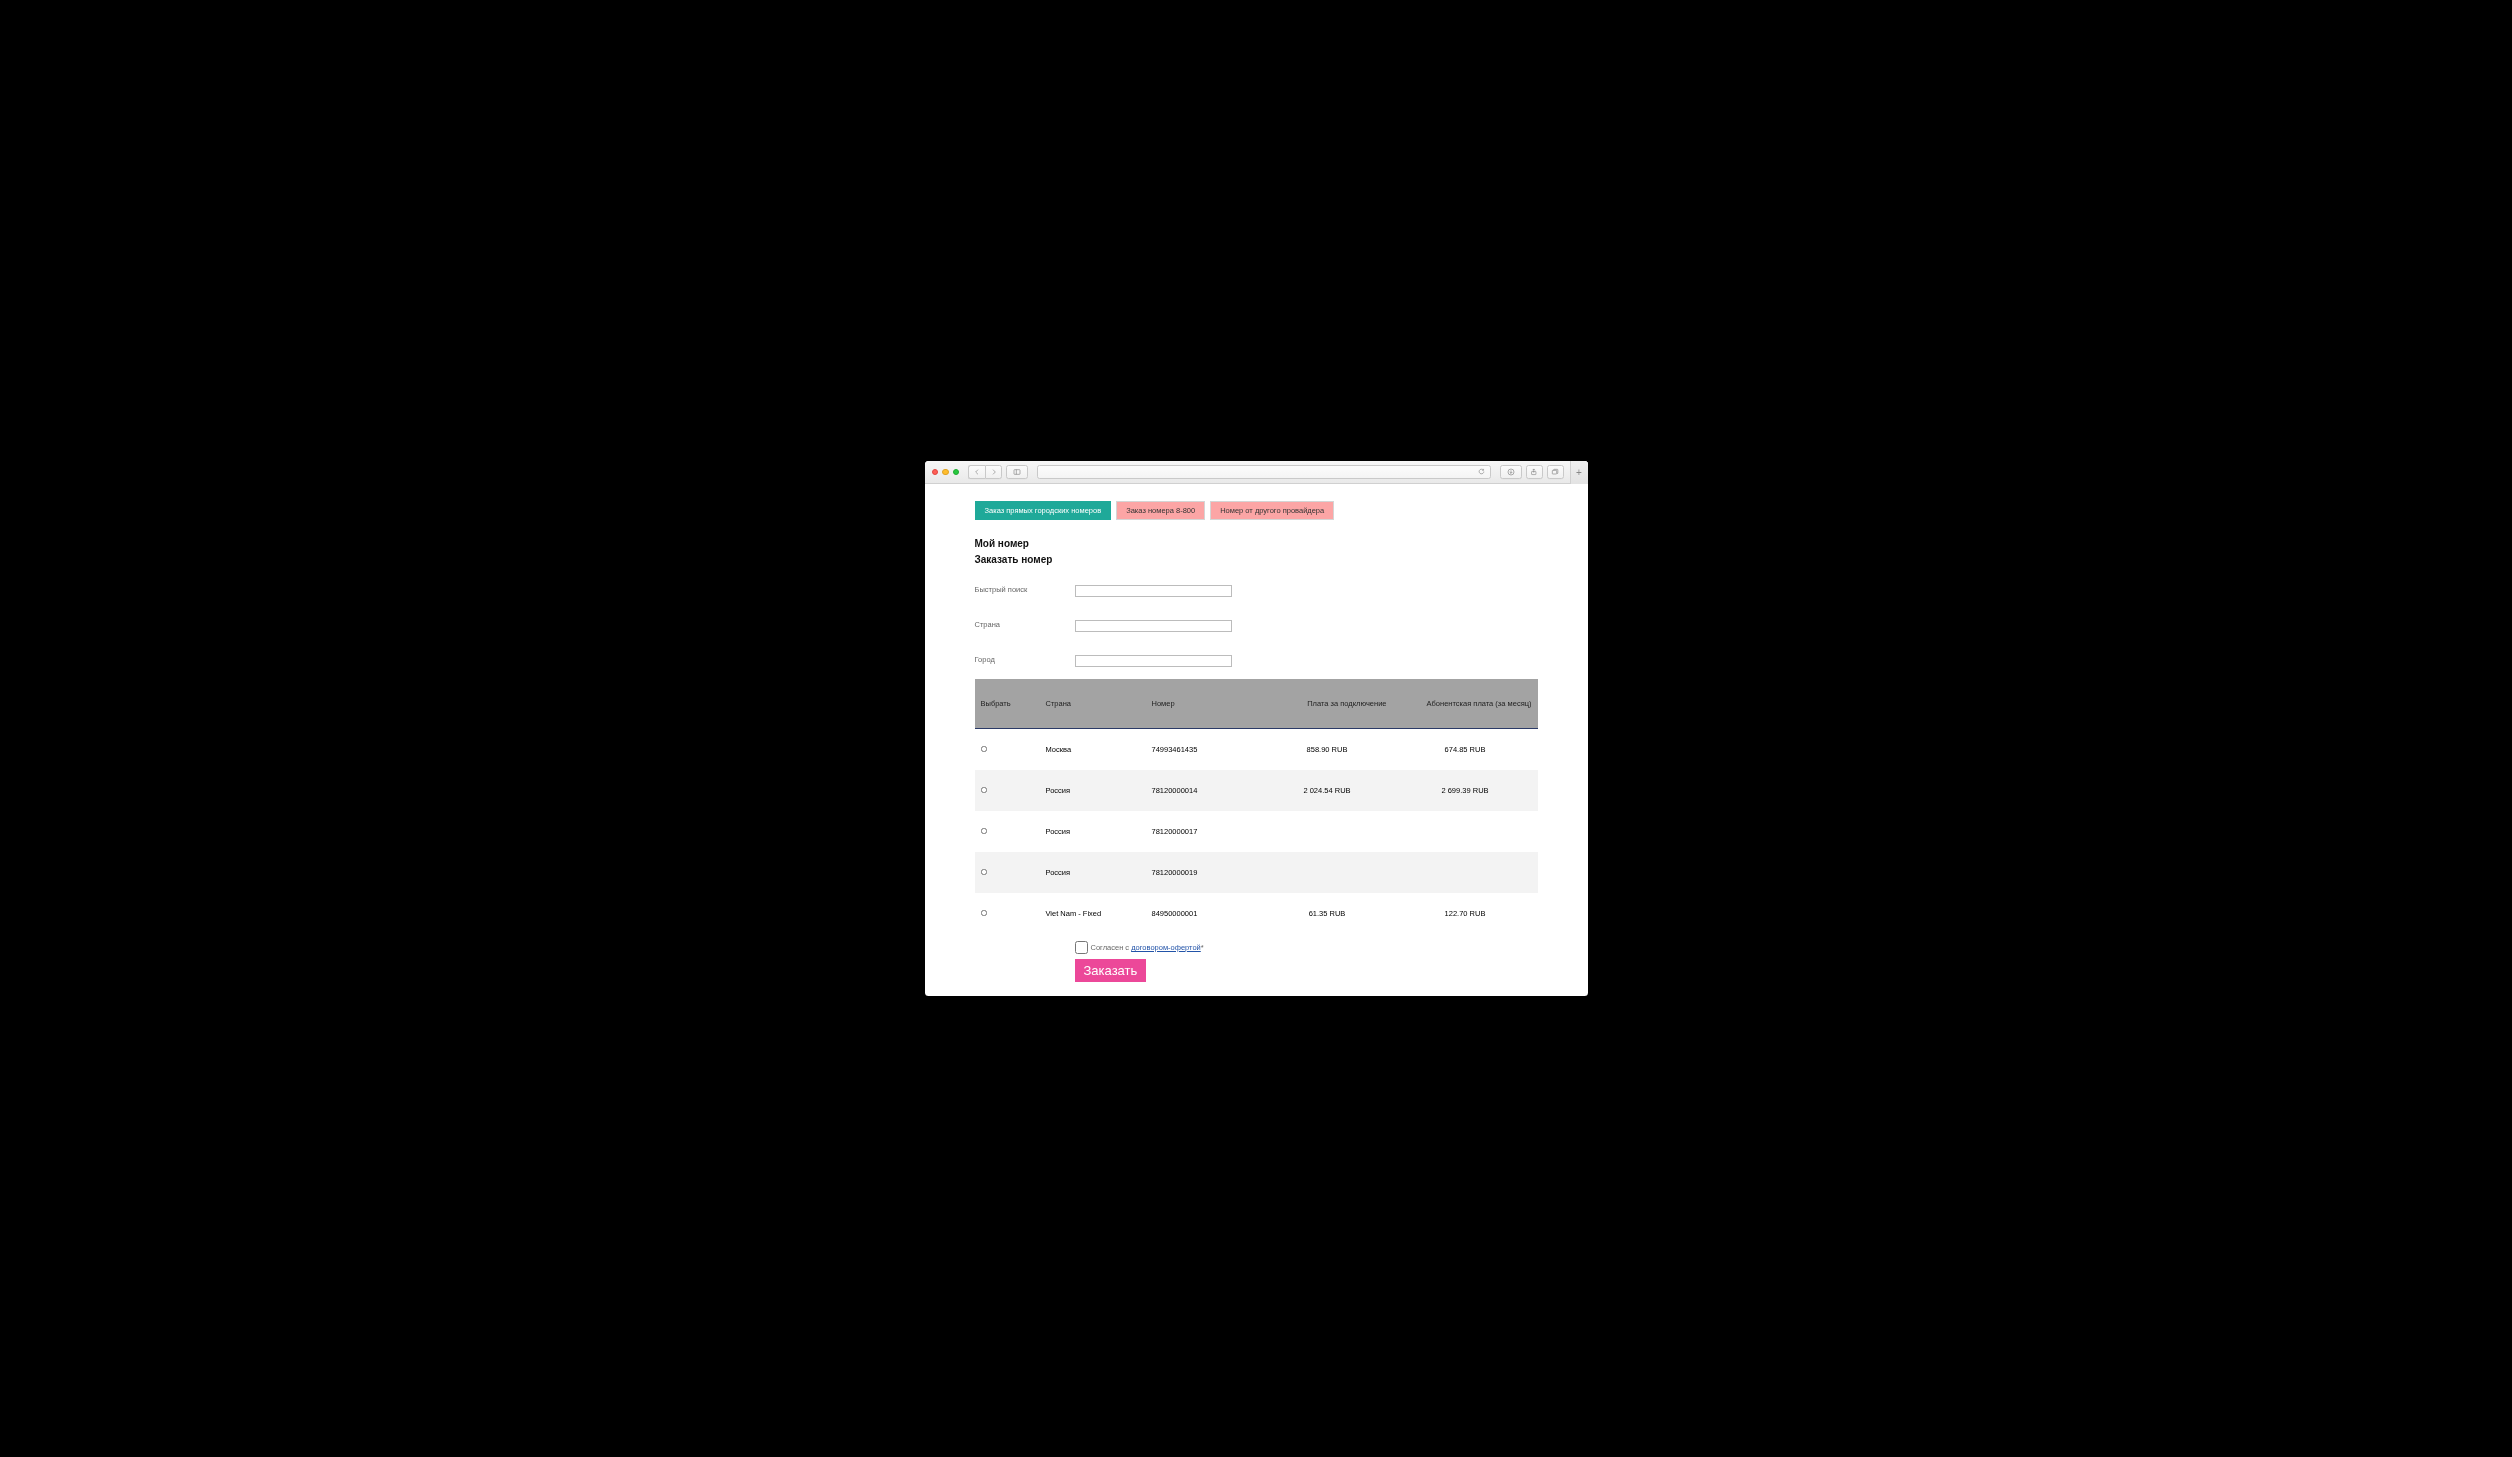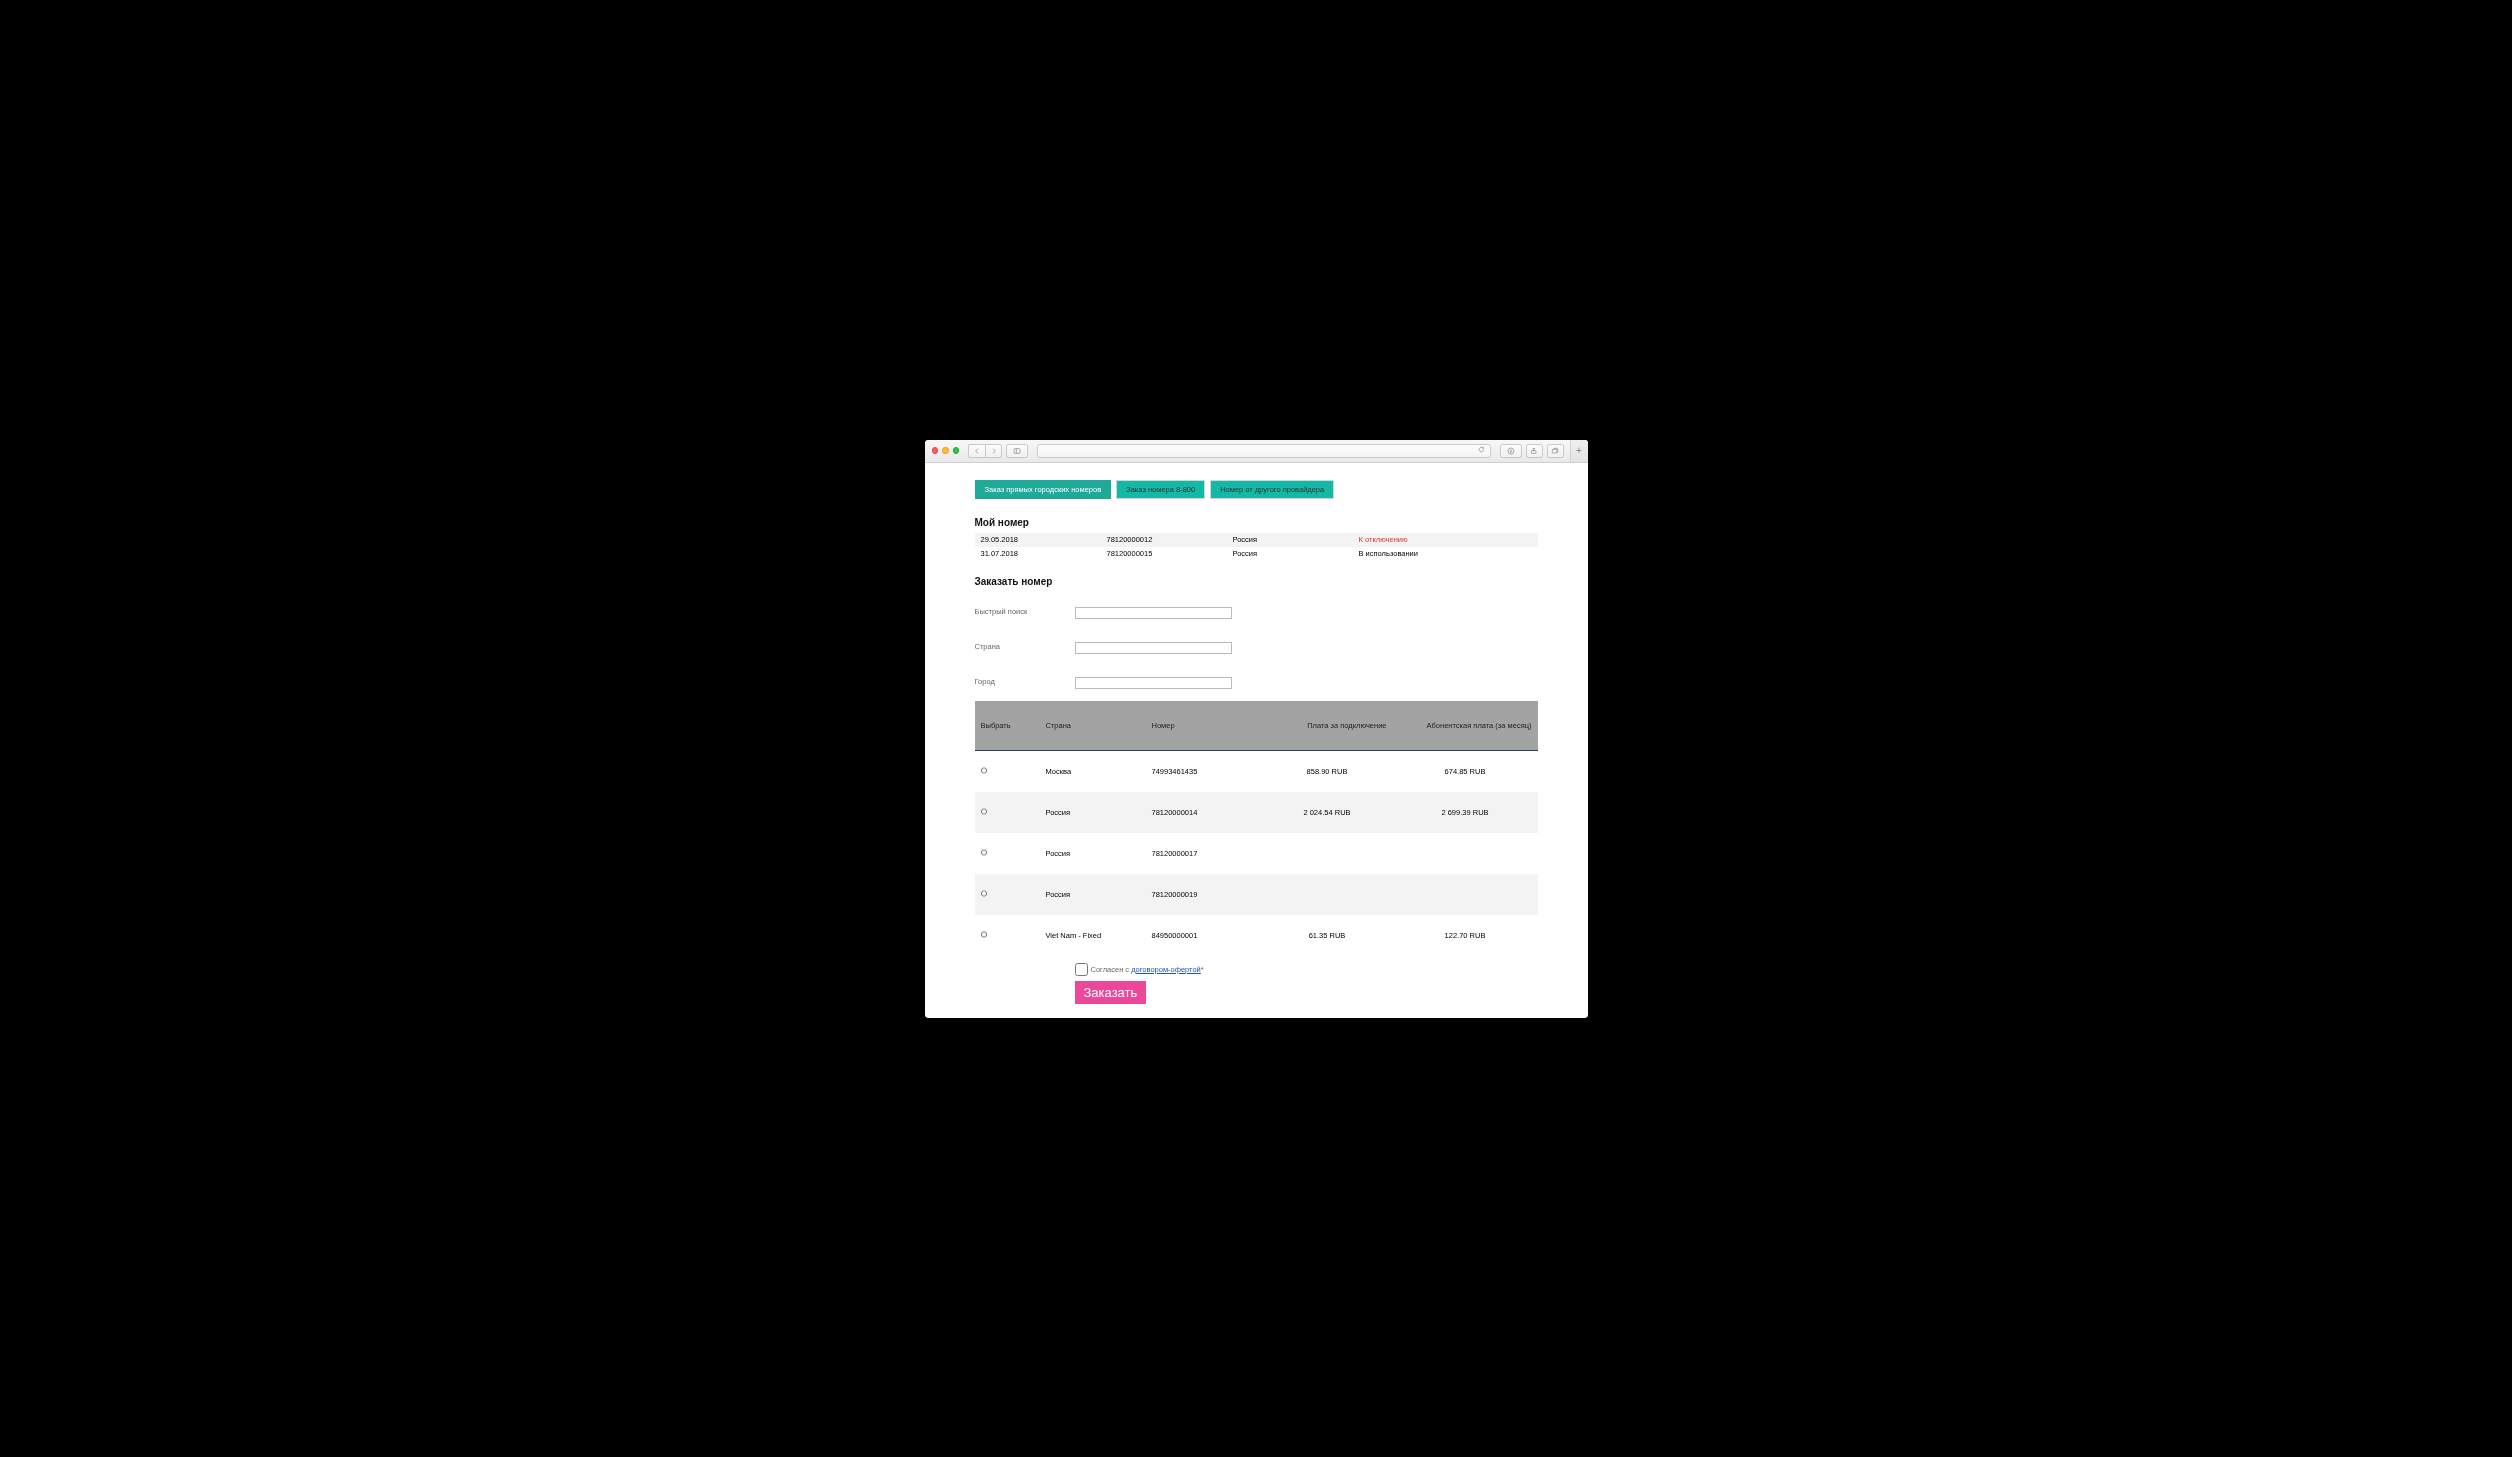--- a/index.html
+++ b/index.html
@@ -59,21 +59,21 @@
       display:flex; align-items:center; justify-content:center;
       margin:-0 -7px 0 2px;
       color:#888; font-size:10px;
       background:linear-gradient(#efefef,#e3e3e3);
     }
     
     .content { padding: 17px 50px 14px; }
     .tabs { display:flex; gap:5px; margin-bottom:18px; }
     .tab {
       padding:4px 9px; font-size:7.5px;
-      border:0.5px solid #d5d5d5; background:#14b8a6;
+      border:0.5px solid #d5d5d5; background:#fca5a5;
       color:#333; cursor:pointer;
     }
     .tab.active { background:#1fa999; color:#fff; border-color:#1fa999; }
     h3.section { font-size:10px; font-weight:bold; margin-bottom:5px; color:#111;}
     
     .my-table { width:100%; border-collapse:collapse; font-size:7.5px; margin-bottom:15px;}
     .my-table td { padding:2.5px 6px; }
     .my-table tr:nth-child(odd){ background:#f3f3f3;}
     .status-red { color:#d83a2a; }
     
@@ -172,36 +172,20 @@
 
   <div class="content">
 
     <div class="tabs">
       <div class="tab active">Заказ прямых городских номеров</div>
       <div class="tab">Заказ номера 8-800</div>
       <div class="tab">Номер от другого провайдера</div>
     </div>
 
     <h3 class="section">Мой номер</h3>
-    <table class="my-table">
-      <tbody id="my-numbers-body">
-          <tr>
-            <td style="width:126px">29.05.2018</td>
-            <td style="width:126px">78120000012</td>
-            <td style="width:126px">Россия</td>
-            <td class="status-red">К отключению</td>
-          </tr>
-          <tr>
-            <td style="width:126px">31.07.2018</td>
-            <td style="width:126px">78120000015</td>
-            <td style="width:126px">Россия</td>
-            <td class="">В использовании</td>
-          </tr>
-        </tbody>
-    </table>
 
     <h3 class="section">Заказать номер</h3>
 
     <div class="form-row">
       <div class="form-label">Быстрый поиск</div>
       <input type="text" style="">
     </div>
     <div class="form-row">
       <div class="form-label">Страна</div>
       <input type="text" style="">

